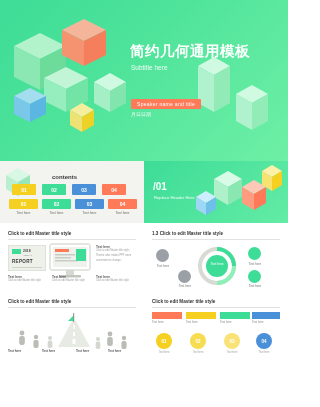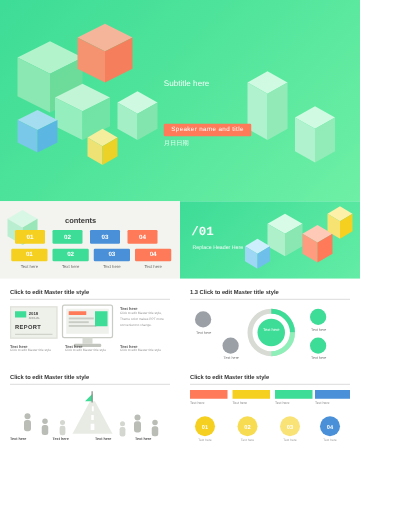--- a/index.html
+++ b/index.html
@@ -41,21 +41,21 @@
           display:flex; align-items:center; justify-content:center; font-weight:bold; }
   .s2-cards { position:absolute; left:9px; top:38px; width:128px; display:flex; gap:4px; }
   .s2-card { width:29px; }
   .s2-card .num { height:10px; border-radius:1px; color:#fff; font-size:5px;
                   display:flex; align-items:center; justify-content:center; font-weight:bold;}
   .s2-card .lbl { font-size:3.4px; color:#6a6a6a; text-align:center; margin-top:2px; line-height:1.5; }
 
   
   .s3 { position:absolute; left:144px; top:161px; width:144px; height:62px;
         background:linear-gradient(135deg,#3ddc97,#63ecA5); overflow:hidden; }
-  .s3-num { position:absolute; left:9px; top:20px; color:#fff; font-size:10px; font-weight:bold; opacity:.95;font-family:Liberation Mono, monospace;}
+  .s3-num { position:absolute; left:9px; top:20px; color:#fff; font-size:10px; font-weight:bold; opacity:.95;}
   .s3-lbl { position:absolute; left:10px; top:34px; color:#fff; font-size:4.2px; opacity:.92; }
 
   
   .s4 { position:absolute; left:0; top:223px; width:144px; height:68px; background:#fff; }
   .s5 { position:absolute; left:144px; top:223px; width:144px; height:68px; background:#fff; }
   .s6 { position:absolute; left:0; top:291px; width:144px; height:68px; background:#fff; }
   .s7 { position:absolute; left:144px; top:291px; width:144px; height:68px; background:#fff; }
 
   .slide-title { font-size:4.6px; color:#333; font-weight:bold; }
   .mini-rule { height:1px; background:#e2e2e2; }
@@ -106,20 +106,21 @@
         <polygon points="94,110 82,117 82,132 94,125" fill="#f5d020"></polygon>
 
         <polygon points="198,66 214,57 230,66 214,75" fill="#d7fbe6"></polygon>
         <polygon points="198,66 214,75 214,112 198,103" fill="#b4f3d0"></polygon>
         <polygon points="230,66 214,75 214,112 230,103" fill="#95ecb9"></polygon>
         <polygon points="236,94 252,85 268,94 252,103" fill="#d7fbe6"></polygon>
         <polygon points="236,94 252,103 252,130 236,121" fill="#b4f3d0"></polygon>
         <polygon points="268,94 252,103 252,130 268,121" fill="#95ecb9"></polygon>
       </g>
     </svg>
+    <div class="s1-title">简约几何通用模板</div>
     <div class="s1-sub">Subtitle here</div>
     <div class="s1-badge">Speaker name and title</div>
     <div class="s1-date">月日日期</div>
   </div>
 
   <div class="s2">
     <svg width="144" height="62" style="position:absolute;left:0;top:0">
       <polygon points="6,14 18,7 30,14 18,21" fill="#d9f7e5"></polygon>
       <polygon points="6,14 18,21 18,35 6,28" fill="#b9efd0"></polygon>
       <polygon points="30,14 18,21 18,35 30,28" fill="#99e6b8"></polygon>

